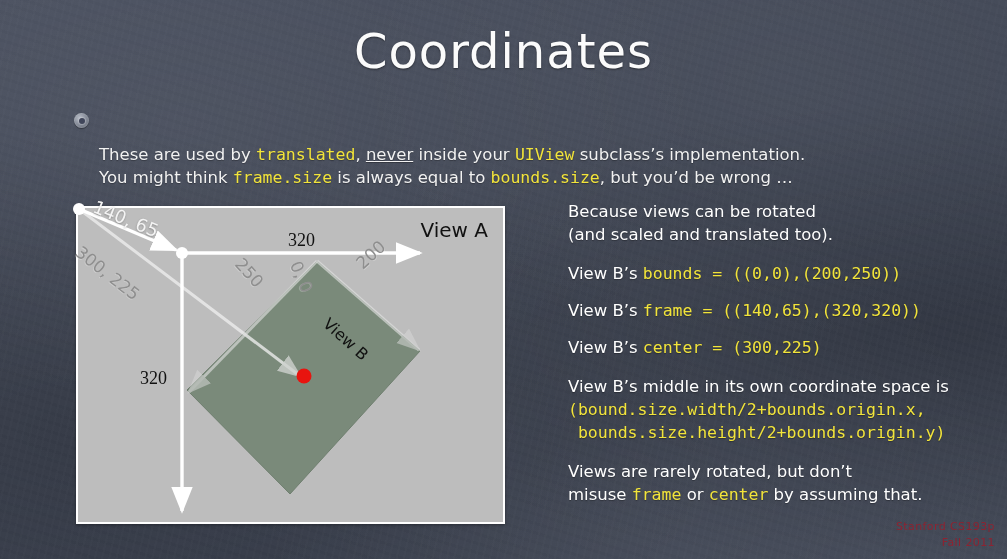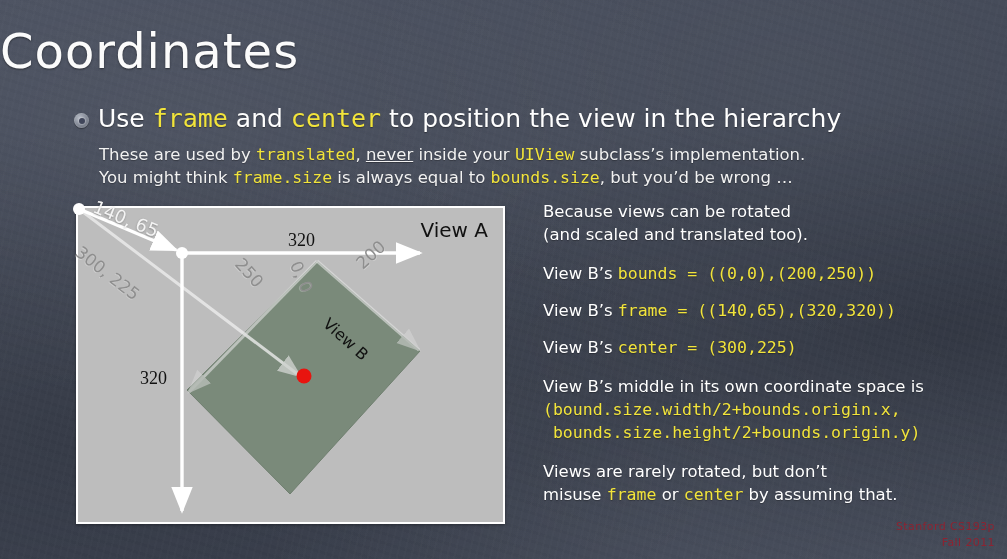--- a/index.html
+++ b/index.html
@@ -26,20 +26,21 @@
     content:""; position:absolute; inset:0;
     background:
       repeating-linear-gradient(103deg, rgba(255,255,255,0.016) 0 2px, rgba(255,255,255,0) 2px 7px),
       repeating-linear-gradient(17deg, rgba(0,0,0,0.022) 0 3px, rgba(0,0,0,0) 3px 9px);
     opacity:.9;
   }
 
   
   #slide-title{
     position:absolute; top:22px; left:0; width:1007px;
+    text-align:center;
     font-size:48px; line-height:58px; font-weight:400;
     letter-spacing:1px;
     color:#fbfbfb;
     text-shadow:0 1px 2px rgba(0,0,0,.45);
   }
 
   
   #bullet-row{
     position:absolute; left:74px; top:104px; width:900px;
     display:flex; align-items:flex-start;
@@ -71,21 +72,21 @@
   .underline{ text-decoration:underline; }
 
   
   #right-col{
     position:absolute; left:543px; top:200px; width:450px;
     font-size:16.5px; line-height:23px;
     text-shadow:0 1px 1px rgba(0,0,0,.3);
   }
   #right-col .para{ margin-bottom:16px; }
   #right-col .para.tight{ margin-bottom:14px; }
-  #right-col .line{ white-space:nowrap; }
+  #right-col .line{ white-space:nowrap;margin-left:25px; }
 
   
   #footer{
     position:absolute; right:12px; bottom:8px;
     text-align:right;
     font-size:11px; line-height:16px;
     color:#8d2331; letter-spacing:.4px;
   }
 
   
@@ -127,21 +128,20 @@
 </style>
 </head>
 <body>
 
 <div id="board-texture"></div>
 
 <div id="slide-title">Coordinates</div>
 
 <div id="bullet-row">
   <div id="bullet-icon"></div>
-  <div class="bullet-main"><span>Use </span><span class="code">frame</span><span> and </span><span class="code">center</span><span> to position the view in the hierarchy</span></div>
 </div>
 
 <div id="sub-lines">
   <div class="line"><span>These are used by </span><span class="code">translated</span><span>, </span><span class="underline">never</span><span> inside your </span><span class="code">UIView</span><span> subclass’s implementation.</span></div>
   <div class="line"><span>You might think </span><span class="code">frame.size</span><span> is always equal to </span><span class="code">bounds.size</span><span>, but you’d be wrong …</span></div>
 </div>
 
 <div id="right-col">
   <div class="para">
     <div class="line"><span>Because views can be rotated</span></div>

